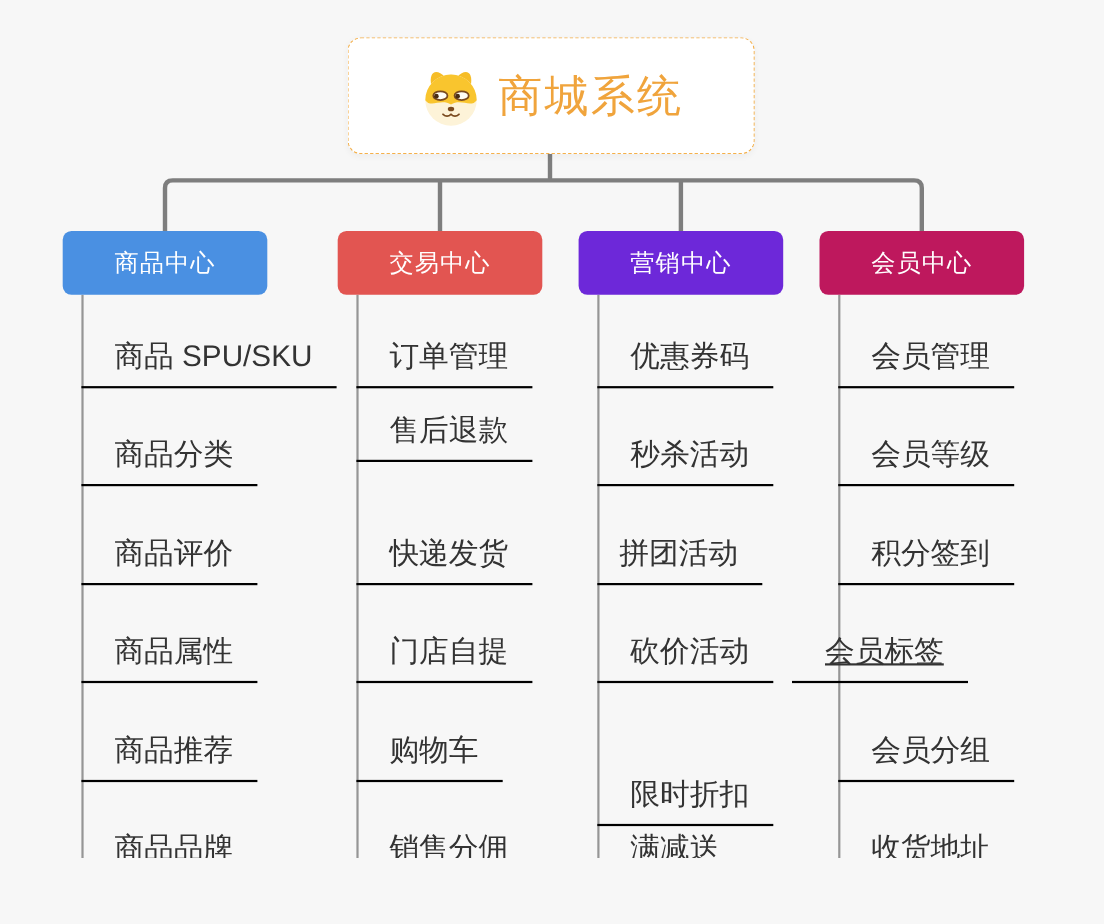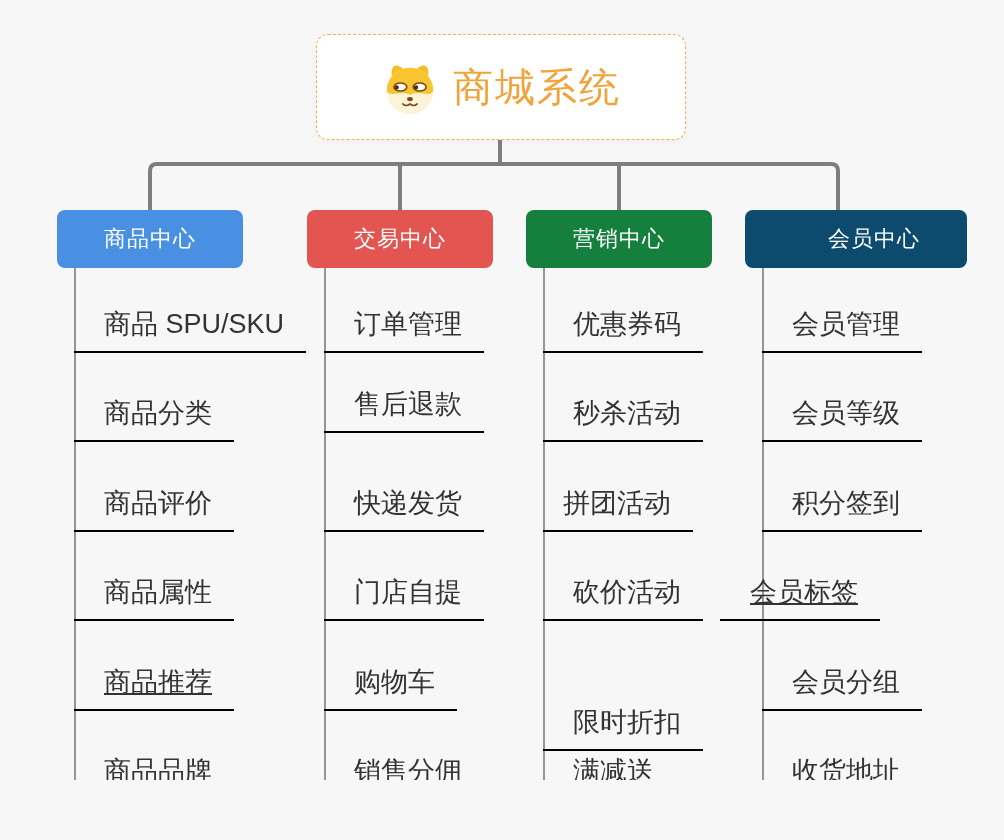--- a/index.html
+++ b/index.html
@@ -96,43 +96,43 @@
 
   <div id="branches">
       <div class="branch-box" style="left: 57px; top: 210px; background: rgb(74, 144, 226);">
         <span class="branch-label">商品中心</span>
       </div>
       <div class="branch-trunk" style="left: 74px; top: 268px; height: 532px;"></div>
       <div class="branch-item" style="left: 74px; top: 353px;">商品 SPU/SKU</div>
       <div class="branch-item" style="left: 74px; top: 442px;">商品分类</div>
       <div class="branch-item" style="left: 74px; top: 532px;">商品评价</div>
       <div class="branch-item" style="left: 74px; top: 621px;">商品属性</div>
-      <div class="branch-item" style="left: 74px; top: 711px; text-decoration: underline;">商品推荐</div>
+      <div class="branch-item" style="left: 74px; top: 711px;">商品推荐</div>
       <div class="branch-item" style="left: 74px; top: 800px;">商品品牌</div>
       <div class="branch-box" style="left: 307px; top: 210px; background: rgb(226, 85, 81);">
         <span class="branch-label">交易中心</span>
       </div>
       <div class="branch-trunk" style="left: 324px; top: 268px; height: 532px;"></div>
       <div class="branch-item" style="left: 324px; top: 353px;">订单管理</div>
-      <div class="branch-item" style="left: 324px; top: 433px;">售后退款</div>
+      <div class="branch-item" style="left: 324px; top: 420px;">售后退款</div>
       <div class="branch-item" style="left: 324px; top: 532px;">快递发货</div>
       <div class="branch-item" style="left: 324px; top: 621px;">门店自提</div>
       <div class="branch-item" style="left: 324px; top: 711px;">购物车</div>
       <div class="branch-item" style="left: 324px; top: 800px; text-decoration: underline;">销售分佣</div>
-      <div class="branch-box" style="left: 526px; top: 210px; background: #15803d;">
+      <div class="branch-box" style="left: 526px; top: 210px; background: #6d28d9;">
         <span class="branch-label">营销中心</span>
       </div>
       <div class="branch-trunk" style="left: 543px; top: 268px; height: 532px;"></div>
       <div class="branch-item" style="left: 543px; top: 353px;">优惠券码</div>
       <div class="branch-item" style="left: 543px; top: 442px;">秒杀活动</div>
       <div class="branch-item" style="left: 543px; top: 532px; padding-left: 20px;">拼团活动</div>
       <div class="branch-item" style="left: 543px; top: 621px;">砍价活动</div>
       <div class="branch-item" style="left: 543px; top: 711px; margin-top: 40px;">限时折扣</div>
       <div class="branch-item" style="left: 543px; top: 800px;">满减送</div>
-      <div class="branch-box" style="left: 745px; top: 210px; background: #0c4a6e; padding-left: 36px;">
+      <div class="branch-box" style="left: 745px; top: 210px; background: #be185d;">
         <span class="branch-label">会员中心</span>
       </div>
       <div class="branch-trunk" style="left: 762px; top: 268px; height: 532px;"></div>
       <div class="branch-item" style="left: 762px; top: 353px;">会员管理</div>
       <div class="branch-item" style="left: 762px; top: 442px;">会员等级</div>
       <div class="branch-item" style="left: 762px; top: 532px;">积分签到</div>
       <div class="branch-item" style="left: 720px; top: 621px; text-decoration: underline;">会员标签</div>
       <div class="branch-item" style="left: 762px; top: 711px;">会员分组</div>
       <div class="branch-item" style="left: 762px; top: 800px;">收货地址</div>
     </div>

